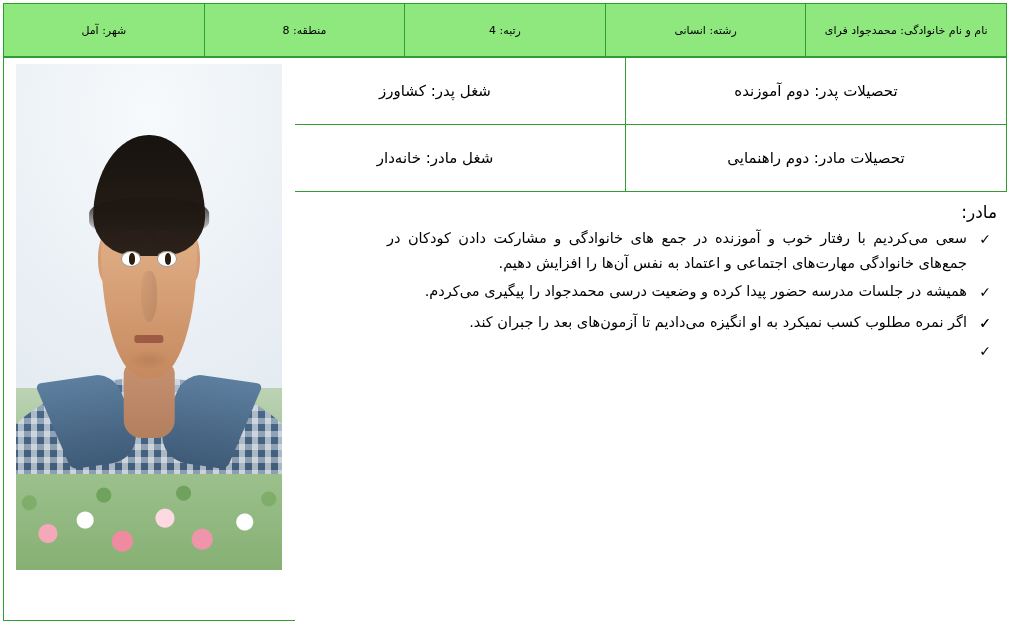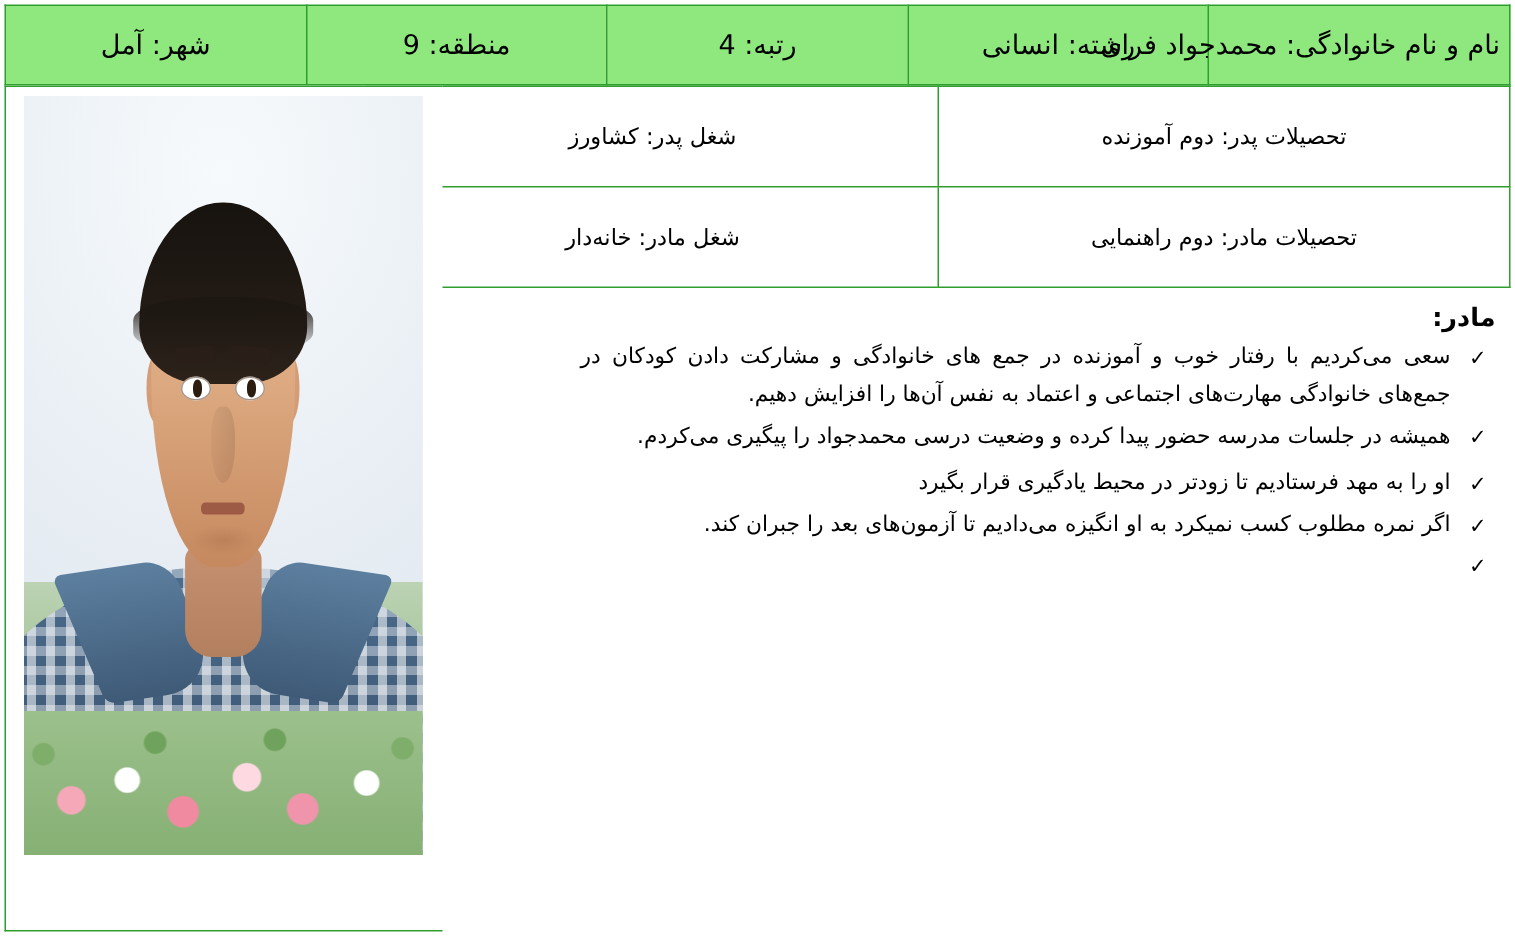--- a/index.html
+++ b/index.html
@@ -27,21 +27,21 @@
     width: 1004px;
     border-collapse: collapse;
     table-layout: fixed;
   }
   .header-table td {
     background: #8ee87e;
     border: 1px solid #2f9e2f;
     height: 48px;
     text-align: center;
     vertical-align: middle;
-    font-size: 18px;
+    font-size: 11px;
     font-weight: normal;
     color: #000;
     padding: 2px 6px;
     white-space: nowrap;
   }
 
   
   .body-wrap {
     position: absolute;
     top: 57px;
@@ -72,21 +72,21 @@
     padding: 4px 12px;
     vertical-align: middle;
     text-align: center;
     background: #ffffff;
   }
   .edu-table td.col-right { width: 356px; }
   .edu-table td.col-left  { width: 356px; }
 
   .section-head {
     font-size: 17px;
-    font-weight: bold;
+    font-weight: normal;
     margin: 10px 10px 4px 10px;
     text-align: right;
   }
 
   ul.bullets {
     list-style: none;
     margin: 0 6px 6px 14px;
     padding: 0;
   }
   ul.bullets li {
@@ -294,21 +294,21 @@
 <body>
 
 <div class="page">
 
   <table class="header-table">
     <tbody>
         <tr>
       <td>نام و نام خانوادگی: محمدجواد فرای</td>
       <td>رشته: انسانی</td>
       <td>رتبه: 4</td>
-      <td>منطقه: 9</td>
+      <td>منطقه: 8</td>
       <td>شهر: آمل</td>
     </tr>
   </tbody>
     </table>
 
   <div class="body-wrap">
 
     <div class="content-col">
 
       <table class="edu-table">
@@ -335,21 +335,20 @@
             <span class="tick">✓</span>
             <span>همیشه در جلسات مدرسه حضور پیدا کرده و وضعیت درسی محمدجواد را پیگیری می‌کردم.</span>
           </li>
         </ul>
       </div>
 
       <div class="father-block">
         <ul class="bullets">
           <li>
             <span class="tick">✓</span>
-            <span>او را به مهد فرستادیم تا زودتر در محیط یادگیری قرار بگیرد</span>
           </li>
           <li>
             <span class="tick">✓</span>
             <span>اگر نمره مطلوب کسب نمیکرد به او انگیزه می‌دادیم تا آزمون‌های بعد را جبران کند.</span>
           </li>
           <li>
             <span class="tick">✓</span>
           </li>
         </ul>
       </div>

